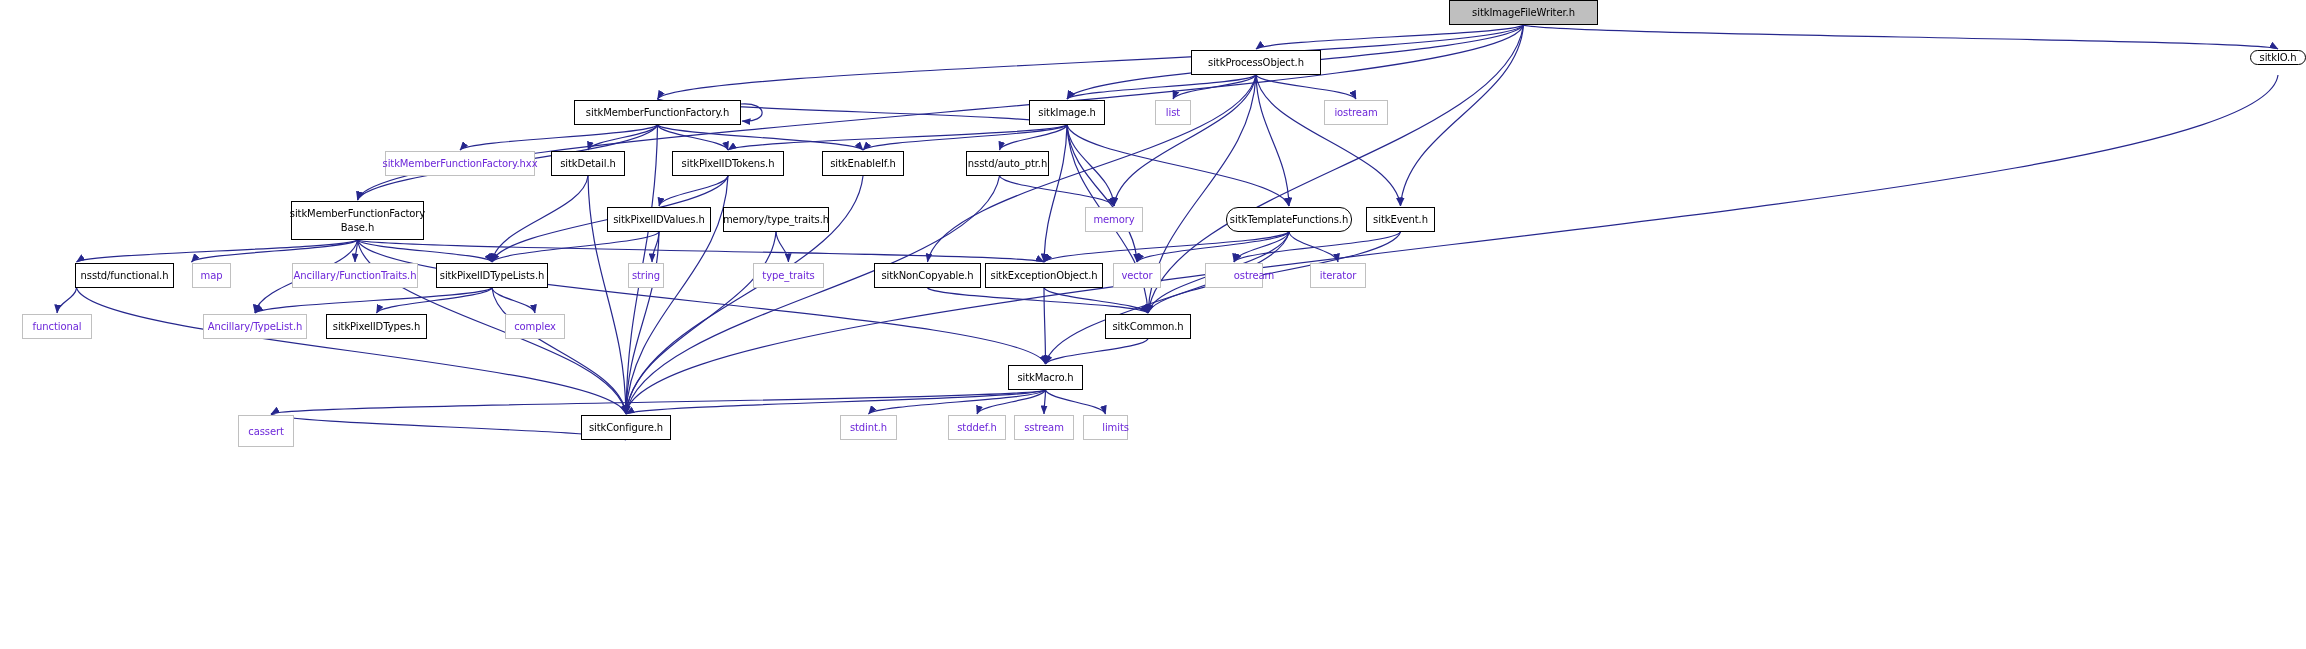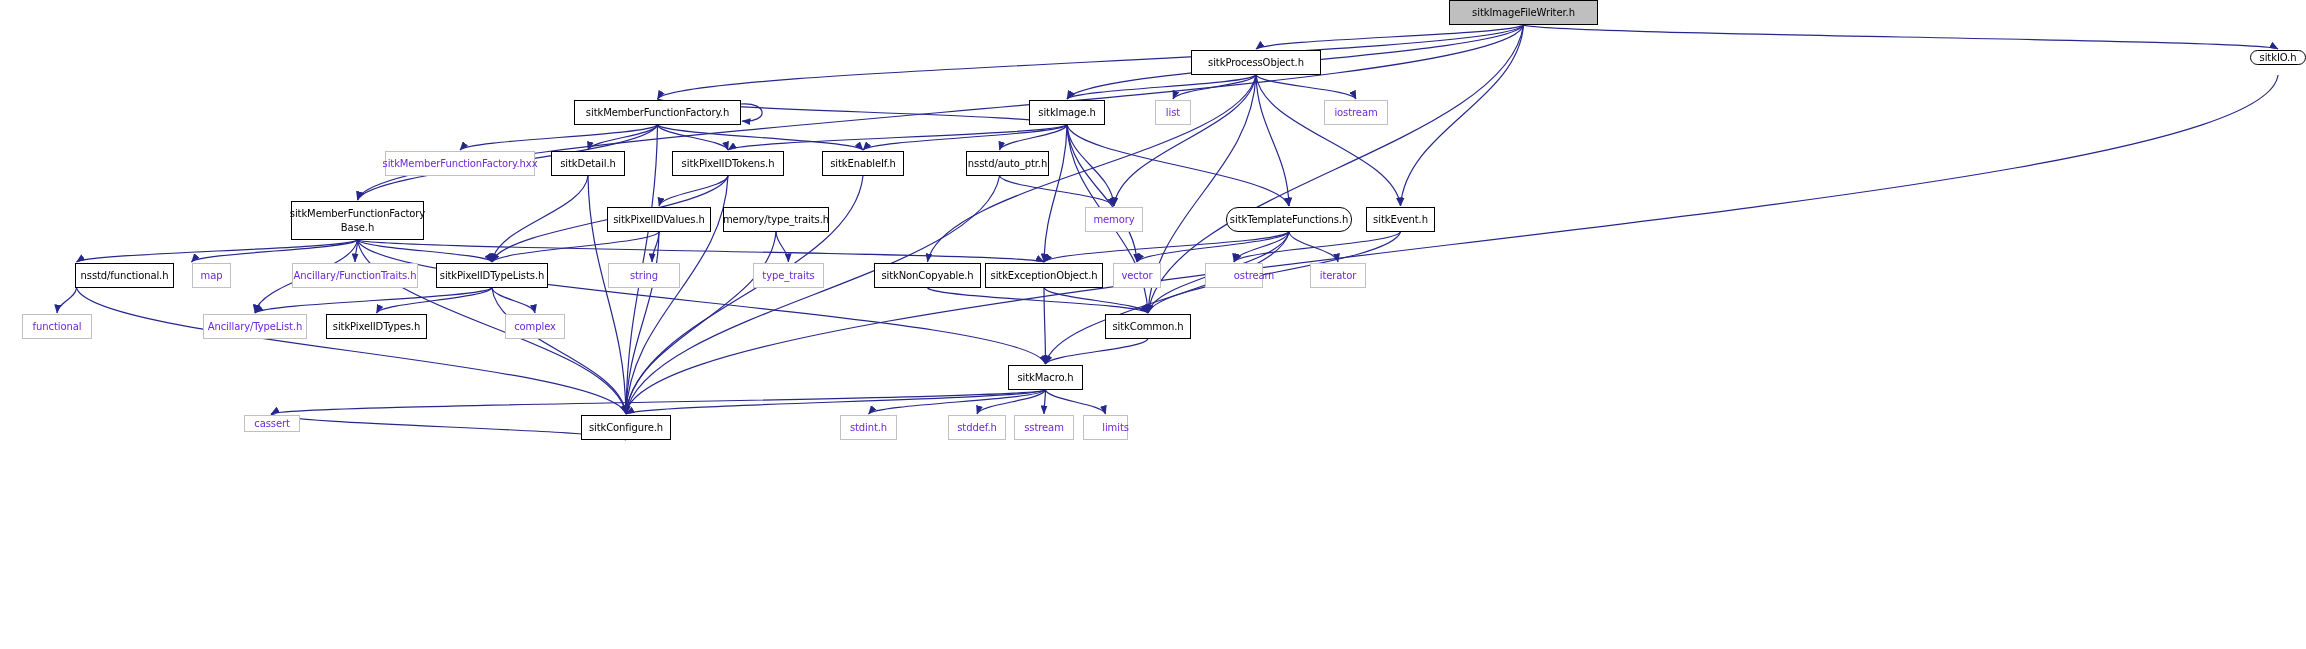--- a/index.html
+++ b/index.html
@@ -122,33 +122,33 @@
 Base.h</div>
       <div class="node" style="left: 607px; top: 207px; width: 104px; height: 25px;">sitkPixelIDValues.h</div>
       <div class="node" style="left: 723px; top: 207px; width: 106px; height: 25px;">memory/type_traits.h</div>
       <div class="node sys" style="left: 1085px; top: 207px; width: 58px; height: 25px;">memory</div>
       <div class="node" style="left: 1226px; top: 207px; width: 126px; height: 25px; border-radius: 12px;">sitkTemplateFunctions.h</div>
       <div class="node" style="left: 1366px; top: 207px; width: 69px; height: 25px;">sitkEvent.h</div>
       <div class="node" style="left: 27px; top: 263px; width: 99px; height: 25px; margin-left: 48px;">nsstd/functional.h</div>
       <div class="node sys" style="left: 172px; top: 263px; width: 39px; height: 25px; margin-left: 20px;">map</div>
       <div class="node sys" style="left: 292px; top: 263px; width: 126px; height: 25px;">Ancillary/FunctionTraits.h</div>
       <div class="node" style="left: 436px; top: 263px; width: 112px; height: 25px;">sitkPixelIDTypeLists.h</div>
-      <div class="node sys" style="left: 608px; top: 263px; width: 72px; height: 25px;">string</div>
+      <div class="node sys" style="left: 628px; top: 263px; width: 36px; height: 25px;">string</div>
       <div class="node sys" style="left: 753px; top: 263px; width: 71px; height: 25px;">type_traits</div>
       <div class="node" style="left: 874px; top: 263px; width: 107px; height: 25px;">sitkNonCopyable.h</div>
       <div class="node" style="left: 985px; top: 263px; width: 118px; height: 25px;">sitkExceptionObject.h</div>
       <div class="node sys" style="left: 1113px; top: 263px; width: 48px; height: 25px;">vector</div>
       <div class="node sys" style="left: 1205px; top: 263px; width: 58px; height: 25px; padding-left: 40px;">ostream</div>
       <div class="node sys" style="left: 1310px; top: 263px; width: 56px; height: 25px;">iterator</div>
       <div class="node sys" style="left: 22px; top: 314px; width: 70px; height: 25px;">functional</div>
       <div class="node sys" style="left: 203px; top: 314px; width: 104px; height: 25px;">Ancillary/TypeList.h</div>
       <div class="node" style="left: 326px; top: 314px; width: 101px; height: 25px;">sitkPixelIDTypes.h</div>
       <div class="node sys" style="left: 505px; top: 314px; width: 60px; height: 25px;">complex</div>
       <div class="node" style="left: 1105px; top: 314px; width: 86px; height: 25px;">sitkCommon.h</div>
       <div class="node" style="left: 1008px; top: 365px; width: 75px; height: 25px;">sitkMacro.h</div>
-      <div class="node sys" style="left: 244px; top: 415px; width: 56px; height: 17px;">cassert</div>
+      <div class="node sys" style="left: 238px; top: 415px; width: 56px; height: 32px;">cassert</div>
       <div class="node" style="left: 581px; top: 415px; width: 90px; height: 25px;">sitkConfigure.h</div>
       <div class="node sys" style="left: 840px; top: 415px; width: 57px; height: 25px;">stdint.h</div>
       <div class="node sys" style="left: 948px; top: 415px; width: 58px; height: 25px;">stddef.h</div>
       <div class="node sys" style="left: 1014px; top: 415px; width: 60px; height: 25px;">sstream</div>
       <div class="node sys" style="left: 1083px; top: 415px; width: 45px; height: 25px; padding-left: 20px;">limits</div>
     </div>
 </div>
 
 </body></html>

